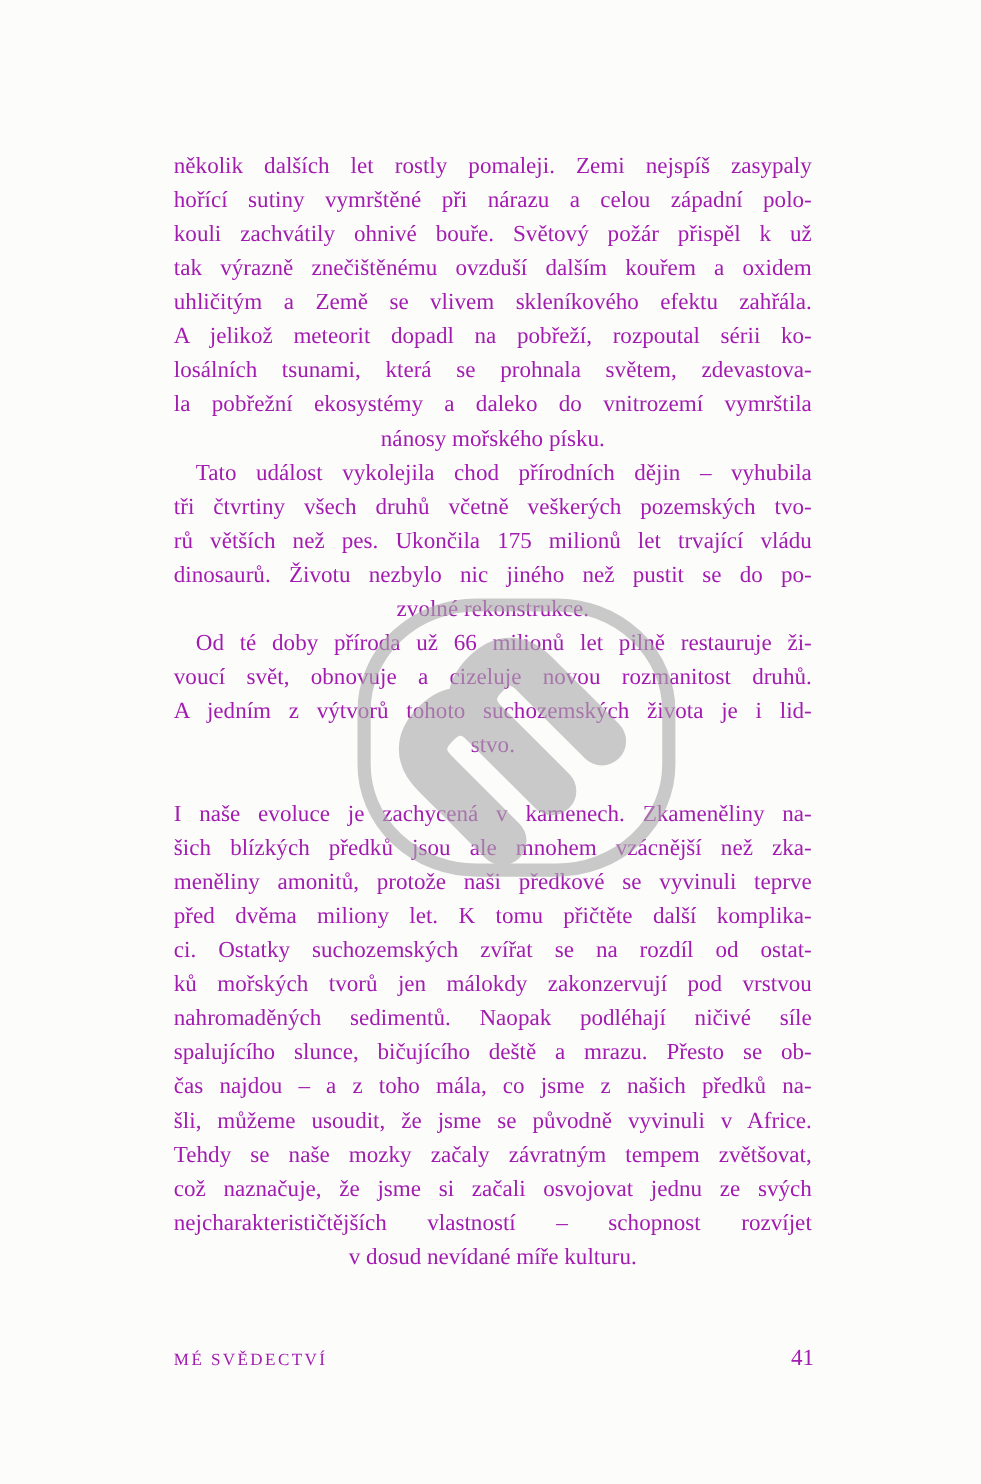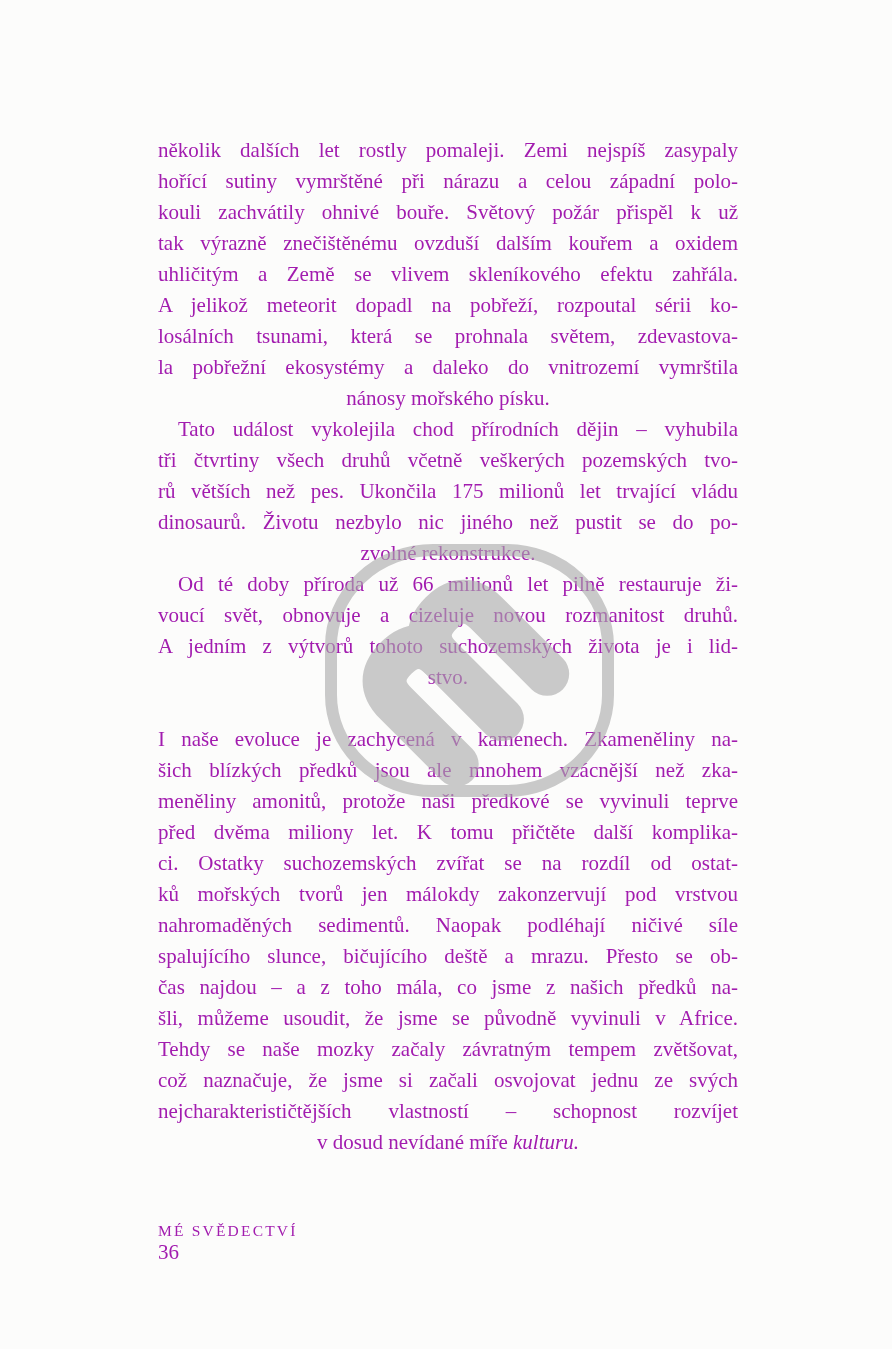--- a/index.html
+++ b/index.html
@@ -16,29 +16,29 @@
     position:absolute;
     left:158px; top:135px; width:580px;
     font-size:21px;
     line-height:31px;
   }
   .ln { min-height:31px; }
   .jl { text-align:justify; text-align-last:justify; }
   .ll { text-align:center; }
   .ind { text-indent:20px; }
   .gap { height:31px; }
-  .em { font-style:italic; }
+  .em { }
   .watermark {
     position:absolute; left:0; top:0;
     pointer-events:none;
   }
   .footer {
     position:absolute;
     left:158px; top:1222px; width:582px;
-    display:flex; justify-content:space-between; align-items:baseline;flex-direction:column;
+    display:flex; justify-content:space-between; align-items:baseline;
   }
   .book-title {
     font-size:15.5px;
     letter-spacing:2.2px;
   }
   .page-num {
     font-size:21px;
   }
 </style>
 </head>
@@ -103,16 +103,16 @@
       <rect x="331" y="550" width="277" height="241" rx="102" ry="96" stroke-width="12"></rect>
       <g transform="translate(468,671) rotate(-45)" stroke-width="44">
         <path d="M -74,58 L -74,-28 Q -74,-60 -42,-60 Q -10,-60 -10,-28 L -10,58"></path>
         <path d="M -10,-28 Q -10,-60 22,-60 Q 54,-60 54,-28 L 54,58"></path>
       </g>
     </g>
   </svg>
 
   <div class="footer">
     <span class="book-title">MÉ SVĚDECTVÍ</span>
-    <span class="page-num">36</span>
+    <span class="page-num">41</span>
   </div>
 
 </div>
 
 </body></html>

